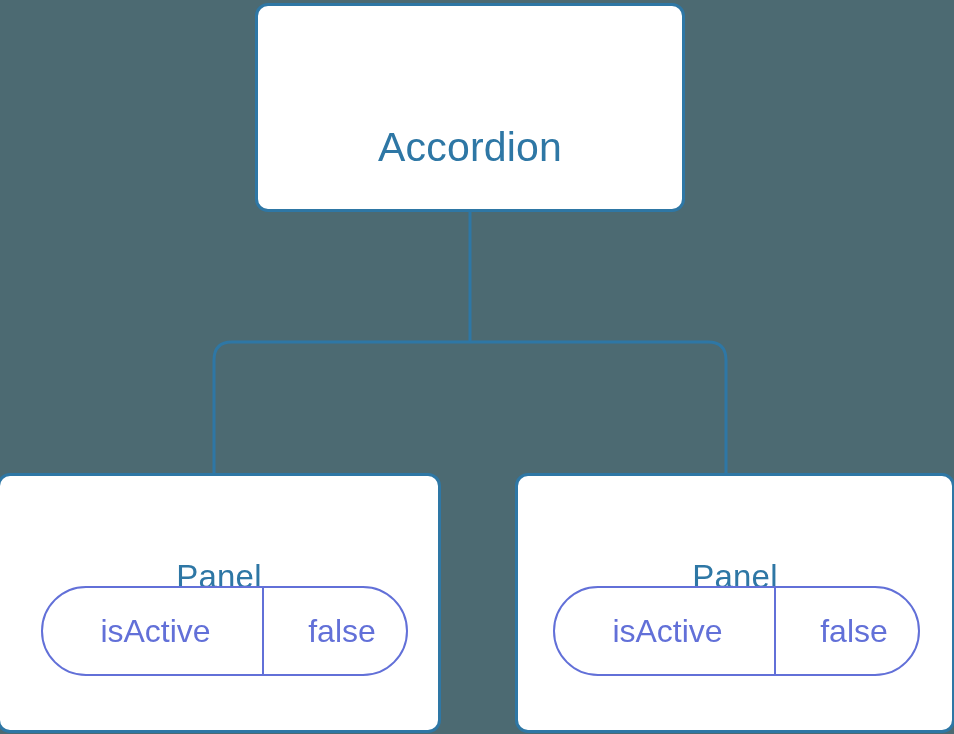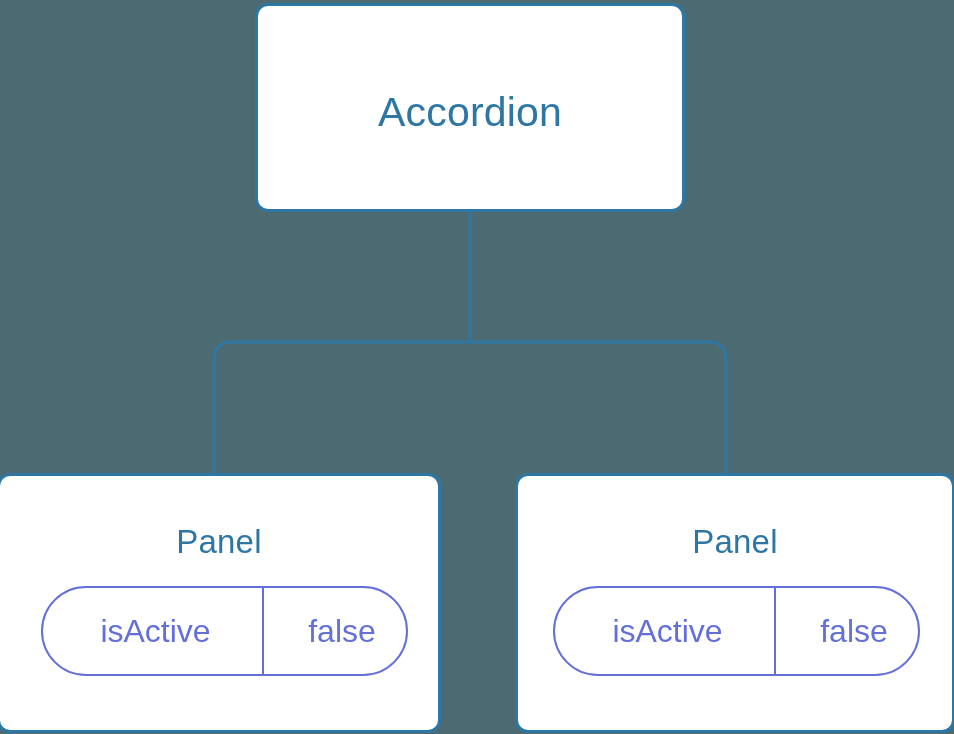--- a/index.html
+++ b/index.html
@@ -61,20 +61,21 @@
 
   .node-title {
     position: absolute;
     left: 0;
     width: 100%;
     text-align: center;
     color: #2e77a5;
     font-weight: 400;
     letter-spacing: 0.2px;
     white-space: nowrap;
+    margin-top: 35px;
   }
   .node-card.root .node-title {
     top: 82px;
     font-size: 41px;
     line-height: 48px;
   }
   .node-card.leaf-left .node-title,
   .node-card.leaf-right .node-title {
     top: 46px;
     font-size: 33px;

